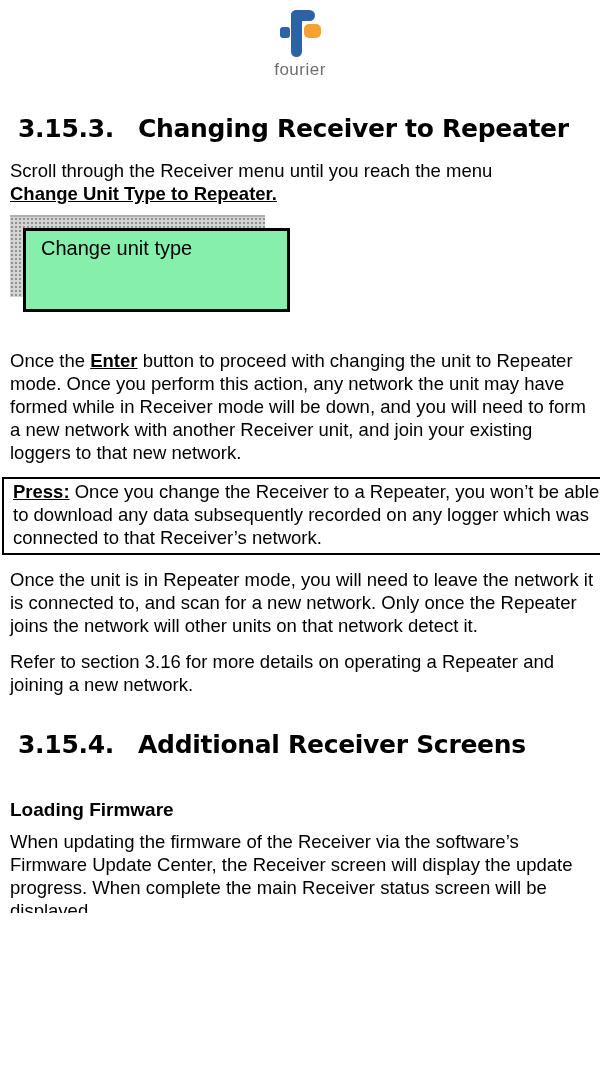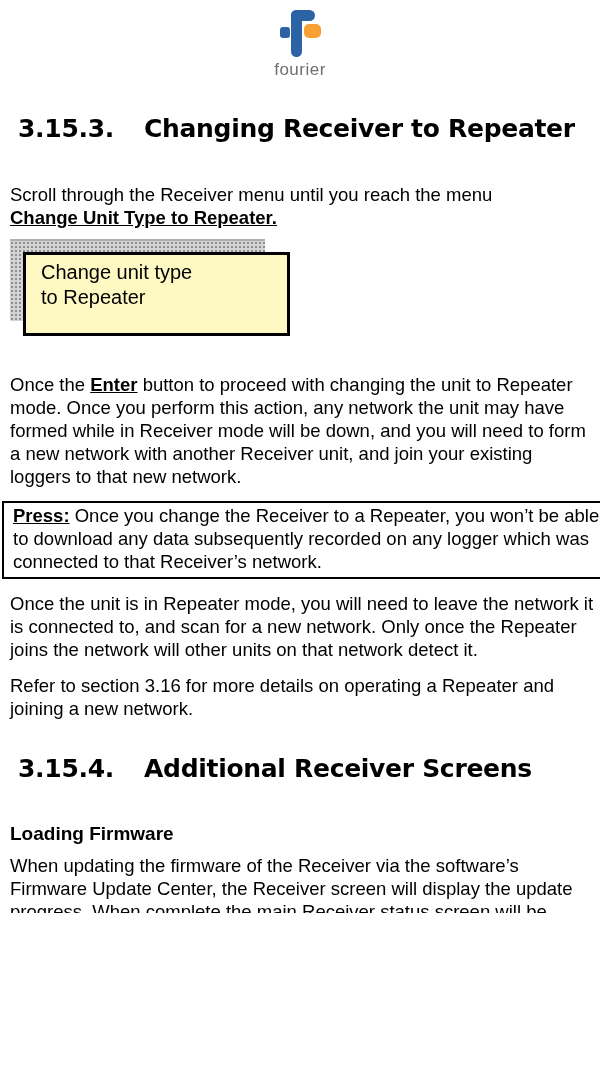--- a/index.html
+++ b/index.html
@@ -26,28 +26,28 @@
   }
   
   h1 {
     font-family: "DejaVu Sans", sans-serif;
     font-weight: bold;
     font-size: 25px;
     margin: 34px 0 0 18px;
     letter-spacing: -0.3px;
     white-space: nowrap;
   }
-  h1 .hnum { margin-right: 30px; }
+  h1 .hnum { margin-right: 24px; }
   
   .body-text {
     font-size: 18.5px;
     line-height: 23px;
     margin: 13px 5px 0 10px;
   }
-  .p1 { margin-top: 40px; }
+  .p1 { margin-top: 16px; }
   .p2 { margin-top: 42px; }
   .sub-heading {
     font-size: 19px;
     font-weight: bold;
     margin: 40px 5px 0 10px;
   }
   .p5 { margin-top: 9px; }
   
   .lcd {
     position: relative;
@@ -63,21 +63,21 @@
     background-color: #d4d4d4;
     background-image: radial-gradient(circle, #8f8f8f 1px, transparent 1.3px);
     background-size: 4px 4px;
     border-top: 2px solid #aeaeae;
   }
   .lcd-frame {
     position: absolute;
     left: 13px; top: 13px;
     width: 246px;
     height: 73px;
-    background: #fef9c3;
+    background: #86efac;
     border: 3px solid #000000;
     padding: 5px 0 0 15px;
     font-size: 20px;
     line-height: 25px;
   }
   
   .note {
     margin: 13px 0 0 2px;
     width: 589px;
     border: 2px solid #000000;
@@ -118,21 +118,20 @@
 
   <p class="body-text p1">
     <span>Scroll through the Receiver menu until you reach the menu</span><br>
     <strong>Change Unit Type to Repeater.</strong>
   </p>
 
   <div class="lcd">
     <div class="lcd-shadow"></div>
     <div class="lcd-frame">
       <div>Change unit type</div>
-      <div>to Repeater</div>
     </div>
   </div>
 
   <p class="body-text p2">
     <span>Once the </span><strong>Enter</strong><span> button to proceed with changing the unit to Repeater mode. Once you perform this action, any network the unit may have formed while in Receiver mode will be down, and you will need to form a new network with another Receiver unit, and join your existing loggers to that new network.</span>
   </p>
 
   <div class="note">
     <strong>Press:</strong><span> Once you change the Receiver to a Repeater, you won’t be able to download any data subsequently recorded on any logger which was connected to that Receiver’s network.</span>
   </div>

